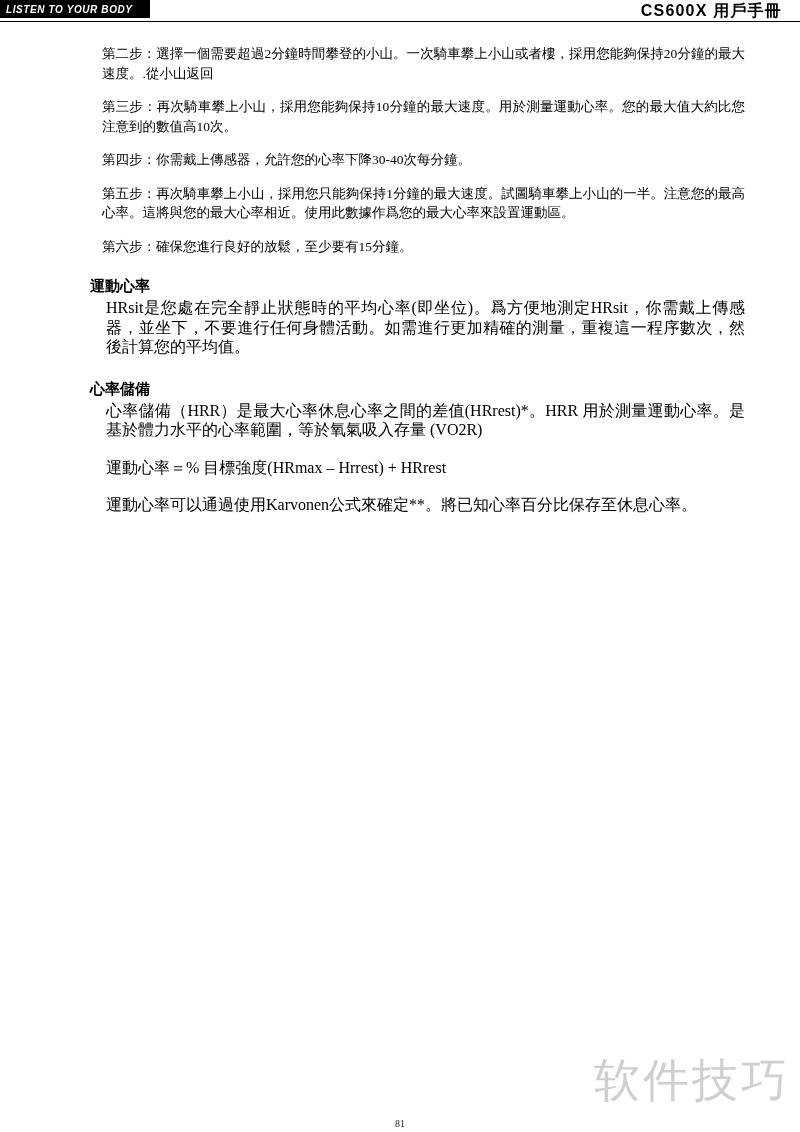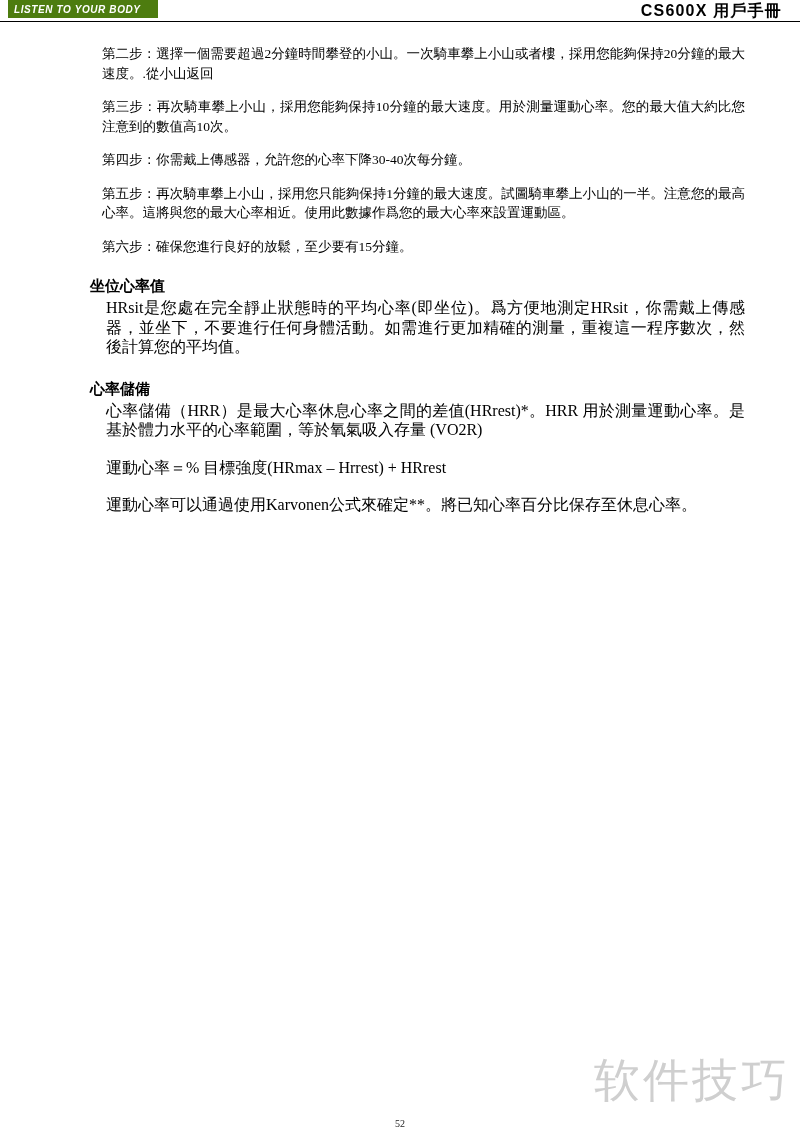--- a/index.html
+++ b/index.html
@@ -26,25 +26,25 @@
   
   .header {
     position: absolute;
     top: 0;
     left: 0;
     width: 800px;
     height: 22px;
   }
   .header-logo {
     position: absolute;
-    left: 8px;
+    left: 0;
     top: 0;
     width: 150px;
     height: 18px;
-    background: #4d7c0f;
+    background: #000000;
     color: #ffffff;
     font-family: "Liberation Sans", sans-serif;
     font-style: italic;
     font-weight: bold;
     font-size: 10px;
     letter-spacing: 0.6px;
     display: flex;
     align-items: center;
     padding-left: 6px;
     box-sizing: border-box;
@@ -143,27 +143,27 @@
   </div>
 
   <div class="content">
 
     <p class="para">第二步：選擇一個需要超過2分鐘時間攀登的小山。一次騎車攀上小山或者樓，採用您能夠保持20分鐘的最大速度。.從小山返回</p>
     <p class="para">第三步：再次騎車攀上小山，採用您能夠保持10分鐘的最大速度。用於測量運動心率。您的最大值大約比您注意到的數值高10次。</p>
     <p class="para">第四步：你需戴上傳感器，允許您的心率下降30-40次每分鐘。</p>
     <p class="para">第五步：再次騎車攀上小山，採用您只能夠保持1分鐘的最大速度。試圖騎車攀上小山的一半。注意您的最高心率。這將與您的最大心率相近。使用此數據作爲您的最大心率來設置運動區。</p>
     <p class="para tight">第六步：確保您進行良好的放鬆，至少要有15分鐘。</p>
 
-    <h2 class="sec-head first">坐位心率值</h2>
+    <h2 class="sec-head first">運動心率</h2>
     <p class="sec-body">HRsit是您處在完全靜止狀態時的平均心率(即坐位)。爲方便地測定HRsit，你需戴上傳感器，並坐下，不要進行任何身體活動。如需進行更加精確的測量，重複這一程序數次，然後計算您的平均值。</p>
 
     <h2 class="sec-head">心率儲備</h2>
     <p class="sec-body">心率儲備（HRR）是最大心率休息心率之間的差值(HRrest)*。HRR 用於測量運動心率。是基於體力水平的心率範圍，等於氧氣吸入存量 (VO2R)</p>
     <p class="sec-body spacer-para">運動心率＝%  目標強度(HRmax – Hrrest) + HRrest</p>
     <p class="sec-body spacer-para">運動心率可以通過使用Karvonen公式來確定**。將已知心率百分比保存至休息心率。</p>
 
   </div>
 
   <div class="watermark">软件技巧</div>
 
-  <div class="footer-pageno">52</div>
+  <div class="footer-pageno">81</div>
 
 </div>
 
 </body></html>

